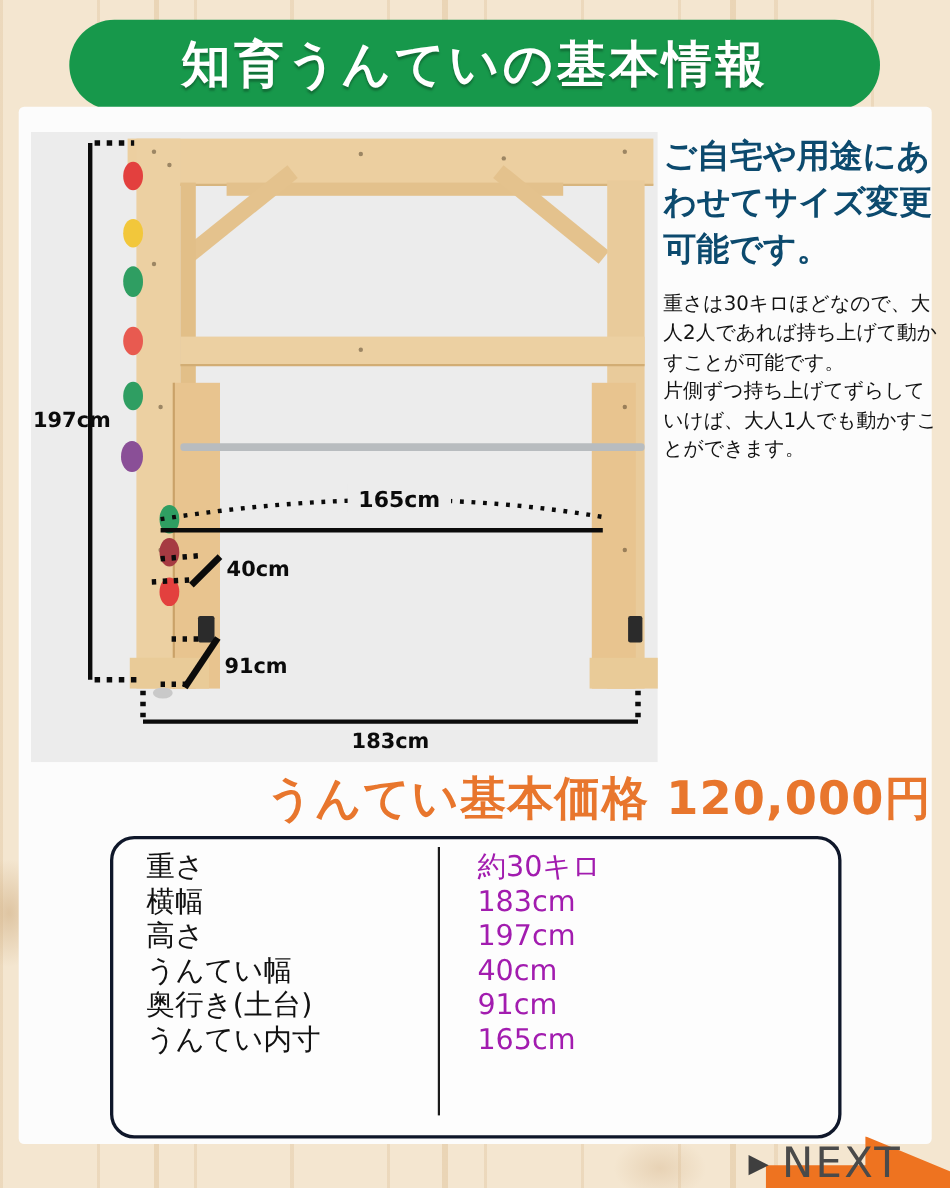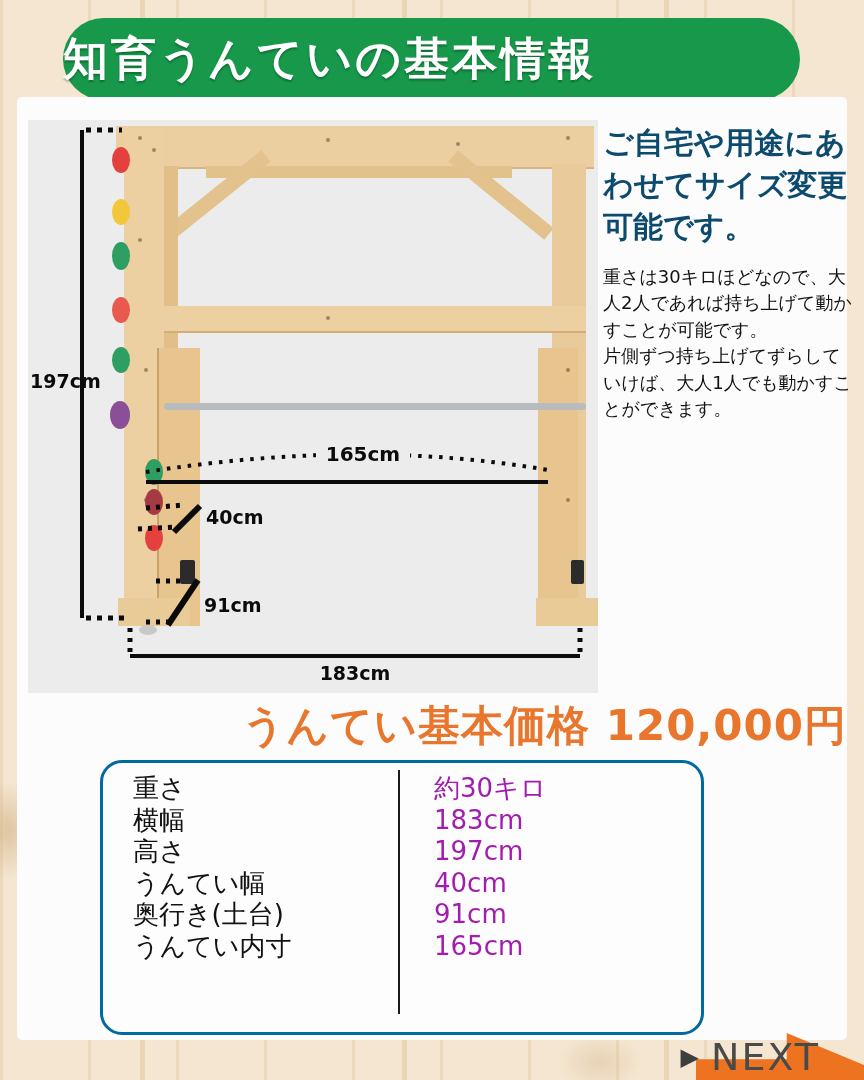--- a/index.html
+++ b/index.html
@@ -11,21 +11,21 @@
     background-color:#f4e6d0;
     background-image:
       radial-gradient(ellipse 46px 70px at 8px 830px, rgba(205,170,125,0.55), rgba(205,170,125,0) 70%),
       radial-gradient(ellipse 60px 40px at 600px 1062px, rgba(216,186,148,0.45), rgba(216,186,148,0) 70%),
       repeating-linear-gradient(90deg, rgba(226,200,164,0.45) 0 3px, rgba(226,200,164,0) 3px 88px),
       repeating-linear-gradient(90deg, rgba(0,0,0,0) 0 140px, rgba(224,196,156,0.5) 140px 145px, rgba(0,0,0,0) 145px 262px);
   }
   .banner {
     position:absolute; left:63px; top:18px; width:737px; height:82px;
     background:#17984b; border-radius:44px;
-    display:flex; align-items:center; 
+    display:flex; align-items:center; justify-content:center;
   }
   .banner-title {
     color:#ffffff; font-size:45px; font-weight:bold; letter-spacing:3px;
     text-shadow:0 2px 2px rgba(0,0,0,0.28);
     white-space:nowrap;
   }
   .card {
     position:absolute; left:17px; top:97px; width:830px; height:943px;
     background:#fcfcfc; border-radius:5px;
   }
@@ -37,22 +37,22 @@
   .info-body {
     margin-top:16px; color:#121212; font-size:18px; line-height:1.47;
     white-space:pre-line;
   }
   .price-heading {
     position:absolute; left:0; top:601px; width:100%;
     text-align:right; color:#e8762d; font-size:42px; font-weight:bold;
     letter-spacing:1px; white-space:nowrap;
   }
   .spec-table {
-    position:absolute; left:83px; top:663px; width:604px; height:275px;
-    border:3px solid #0369a1; border-radius:22px; background:#fdfdfd;
+    position:absolute; left:83px; top:663px; width:665px; height:275px;
+    border:3px solid #0f172a; border-radius:22px; background:#fdfdfd;
     padding-top:10px;
   }
   .spec-divider {
     position:absolute; left:295px; top:7px; bottom:18px; width:2px; background:#1a1a1a;
   }
   .spec-row { display:flex; }
   .spec-label {
     width:295px; padding-left:30px; font-size:26px; line-height:31.5px; color:#121212;
   }
   .spec-value {

